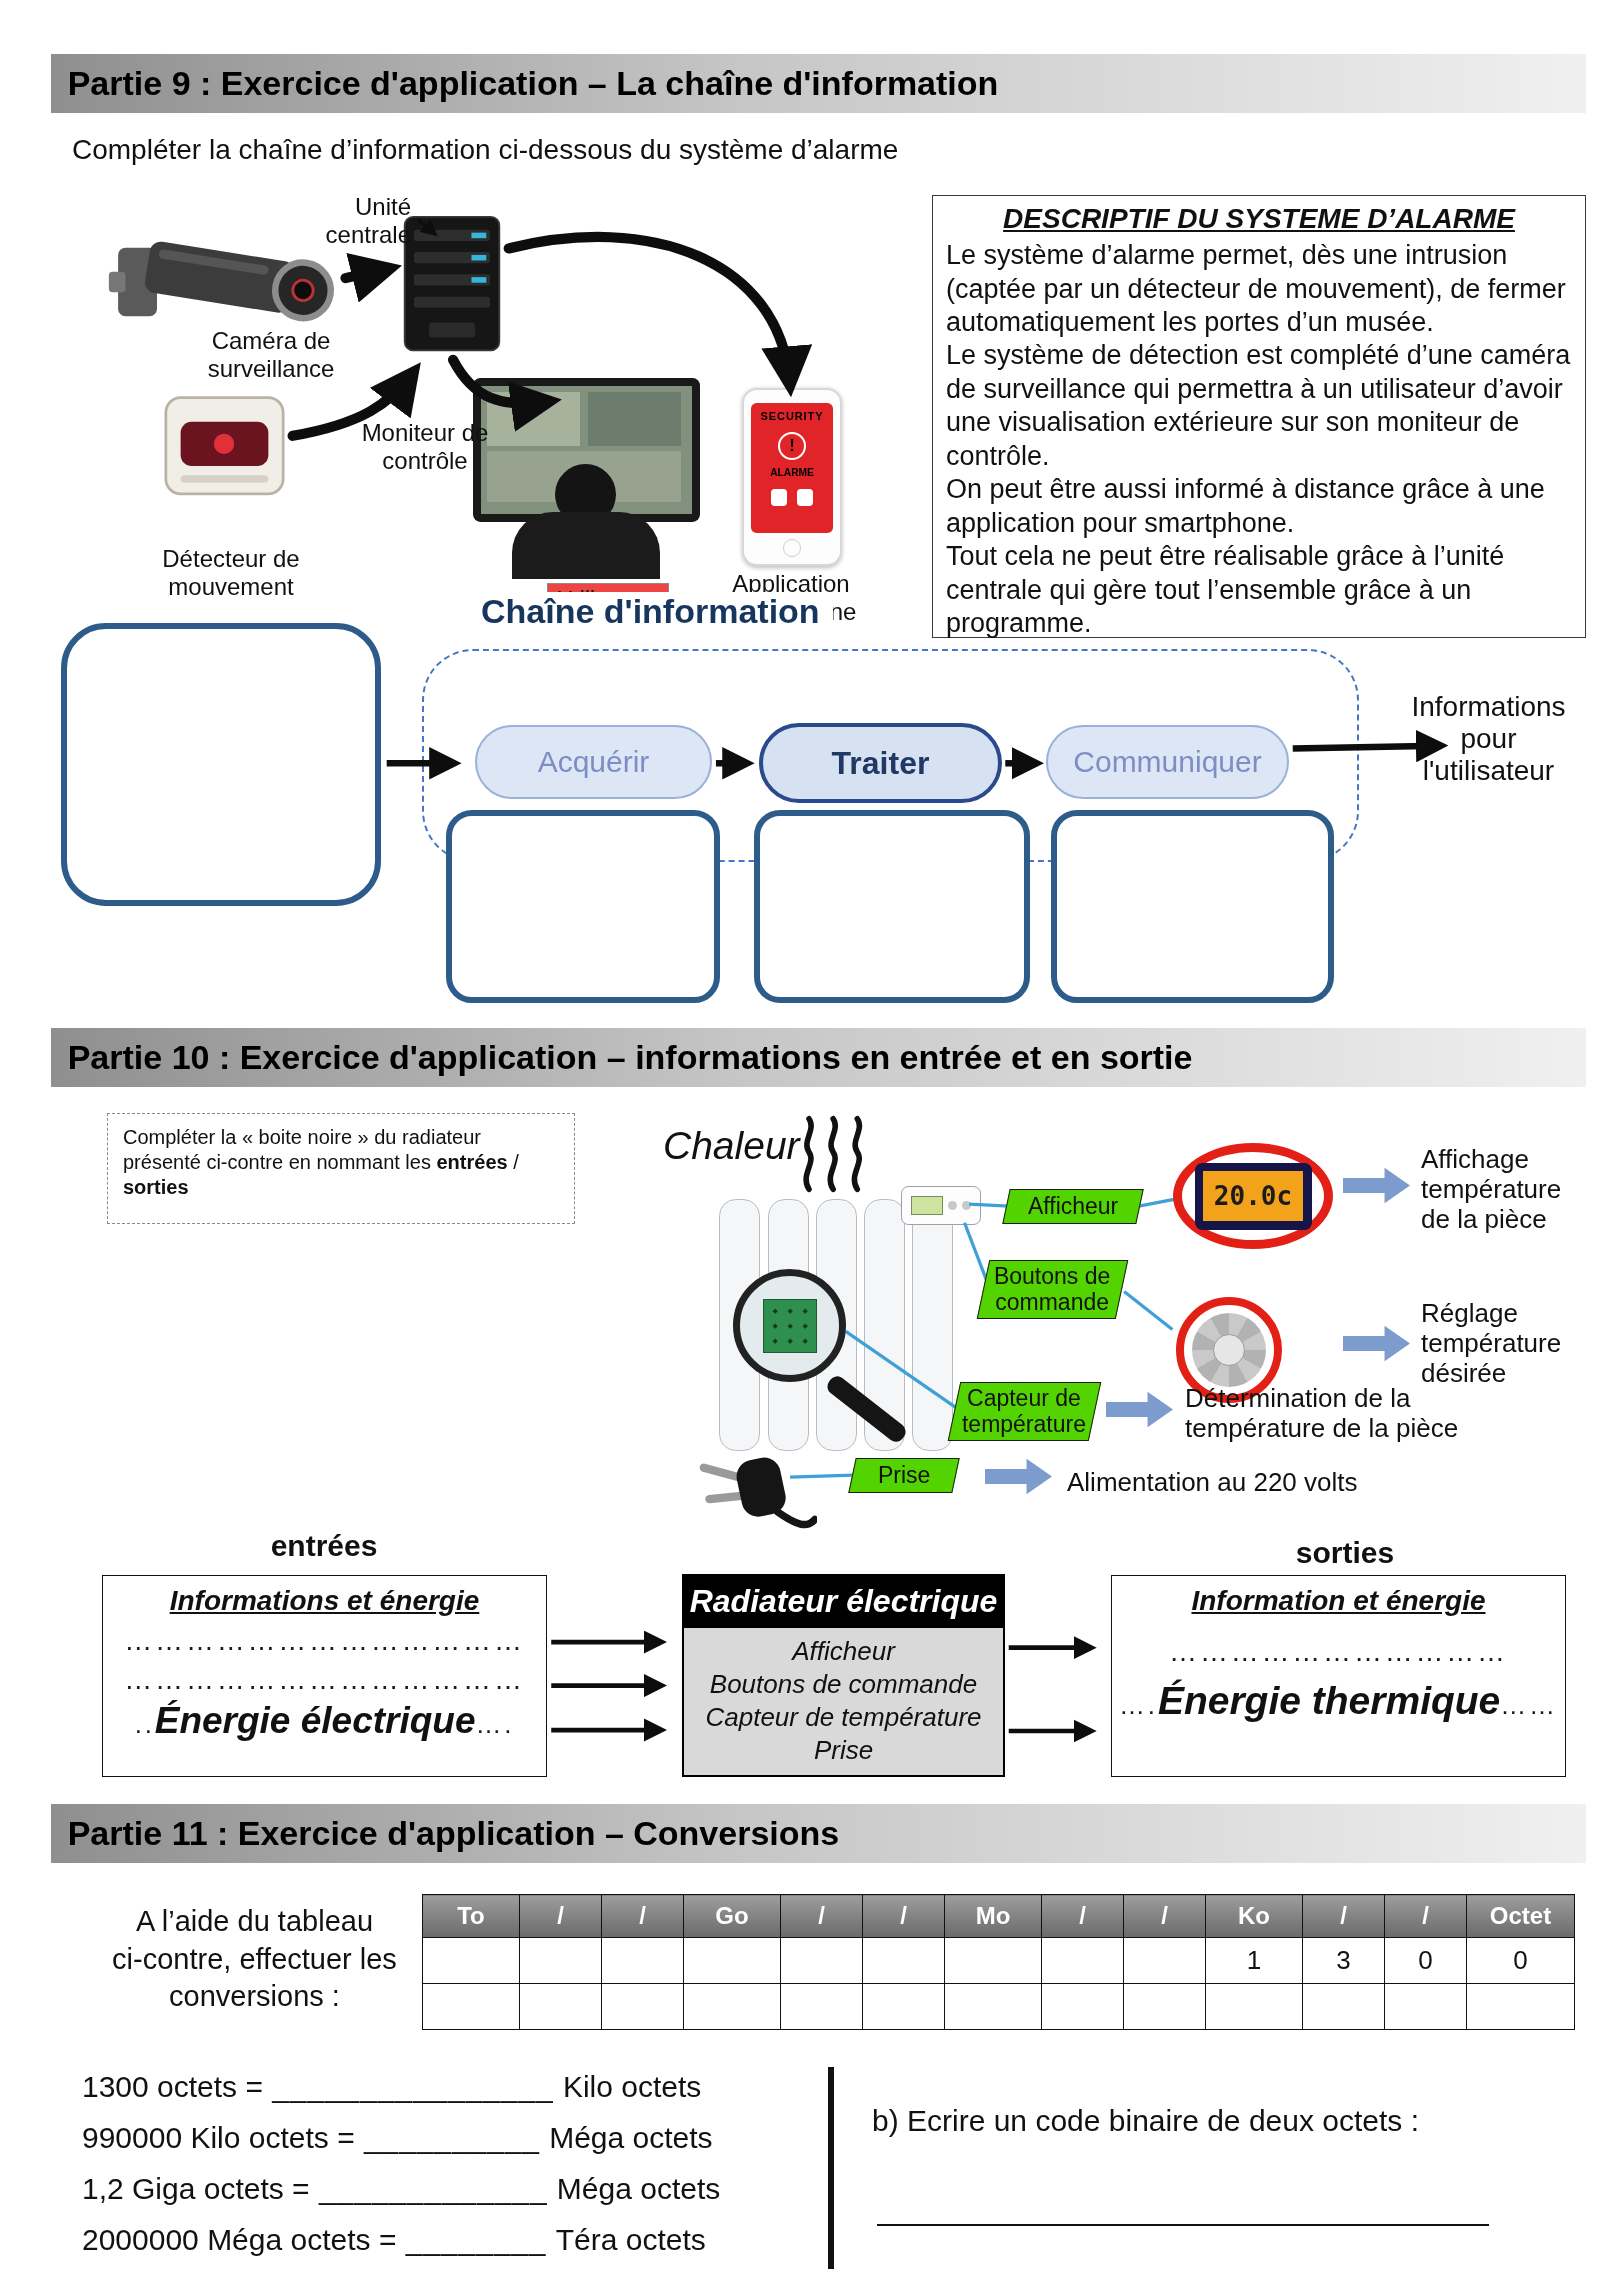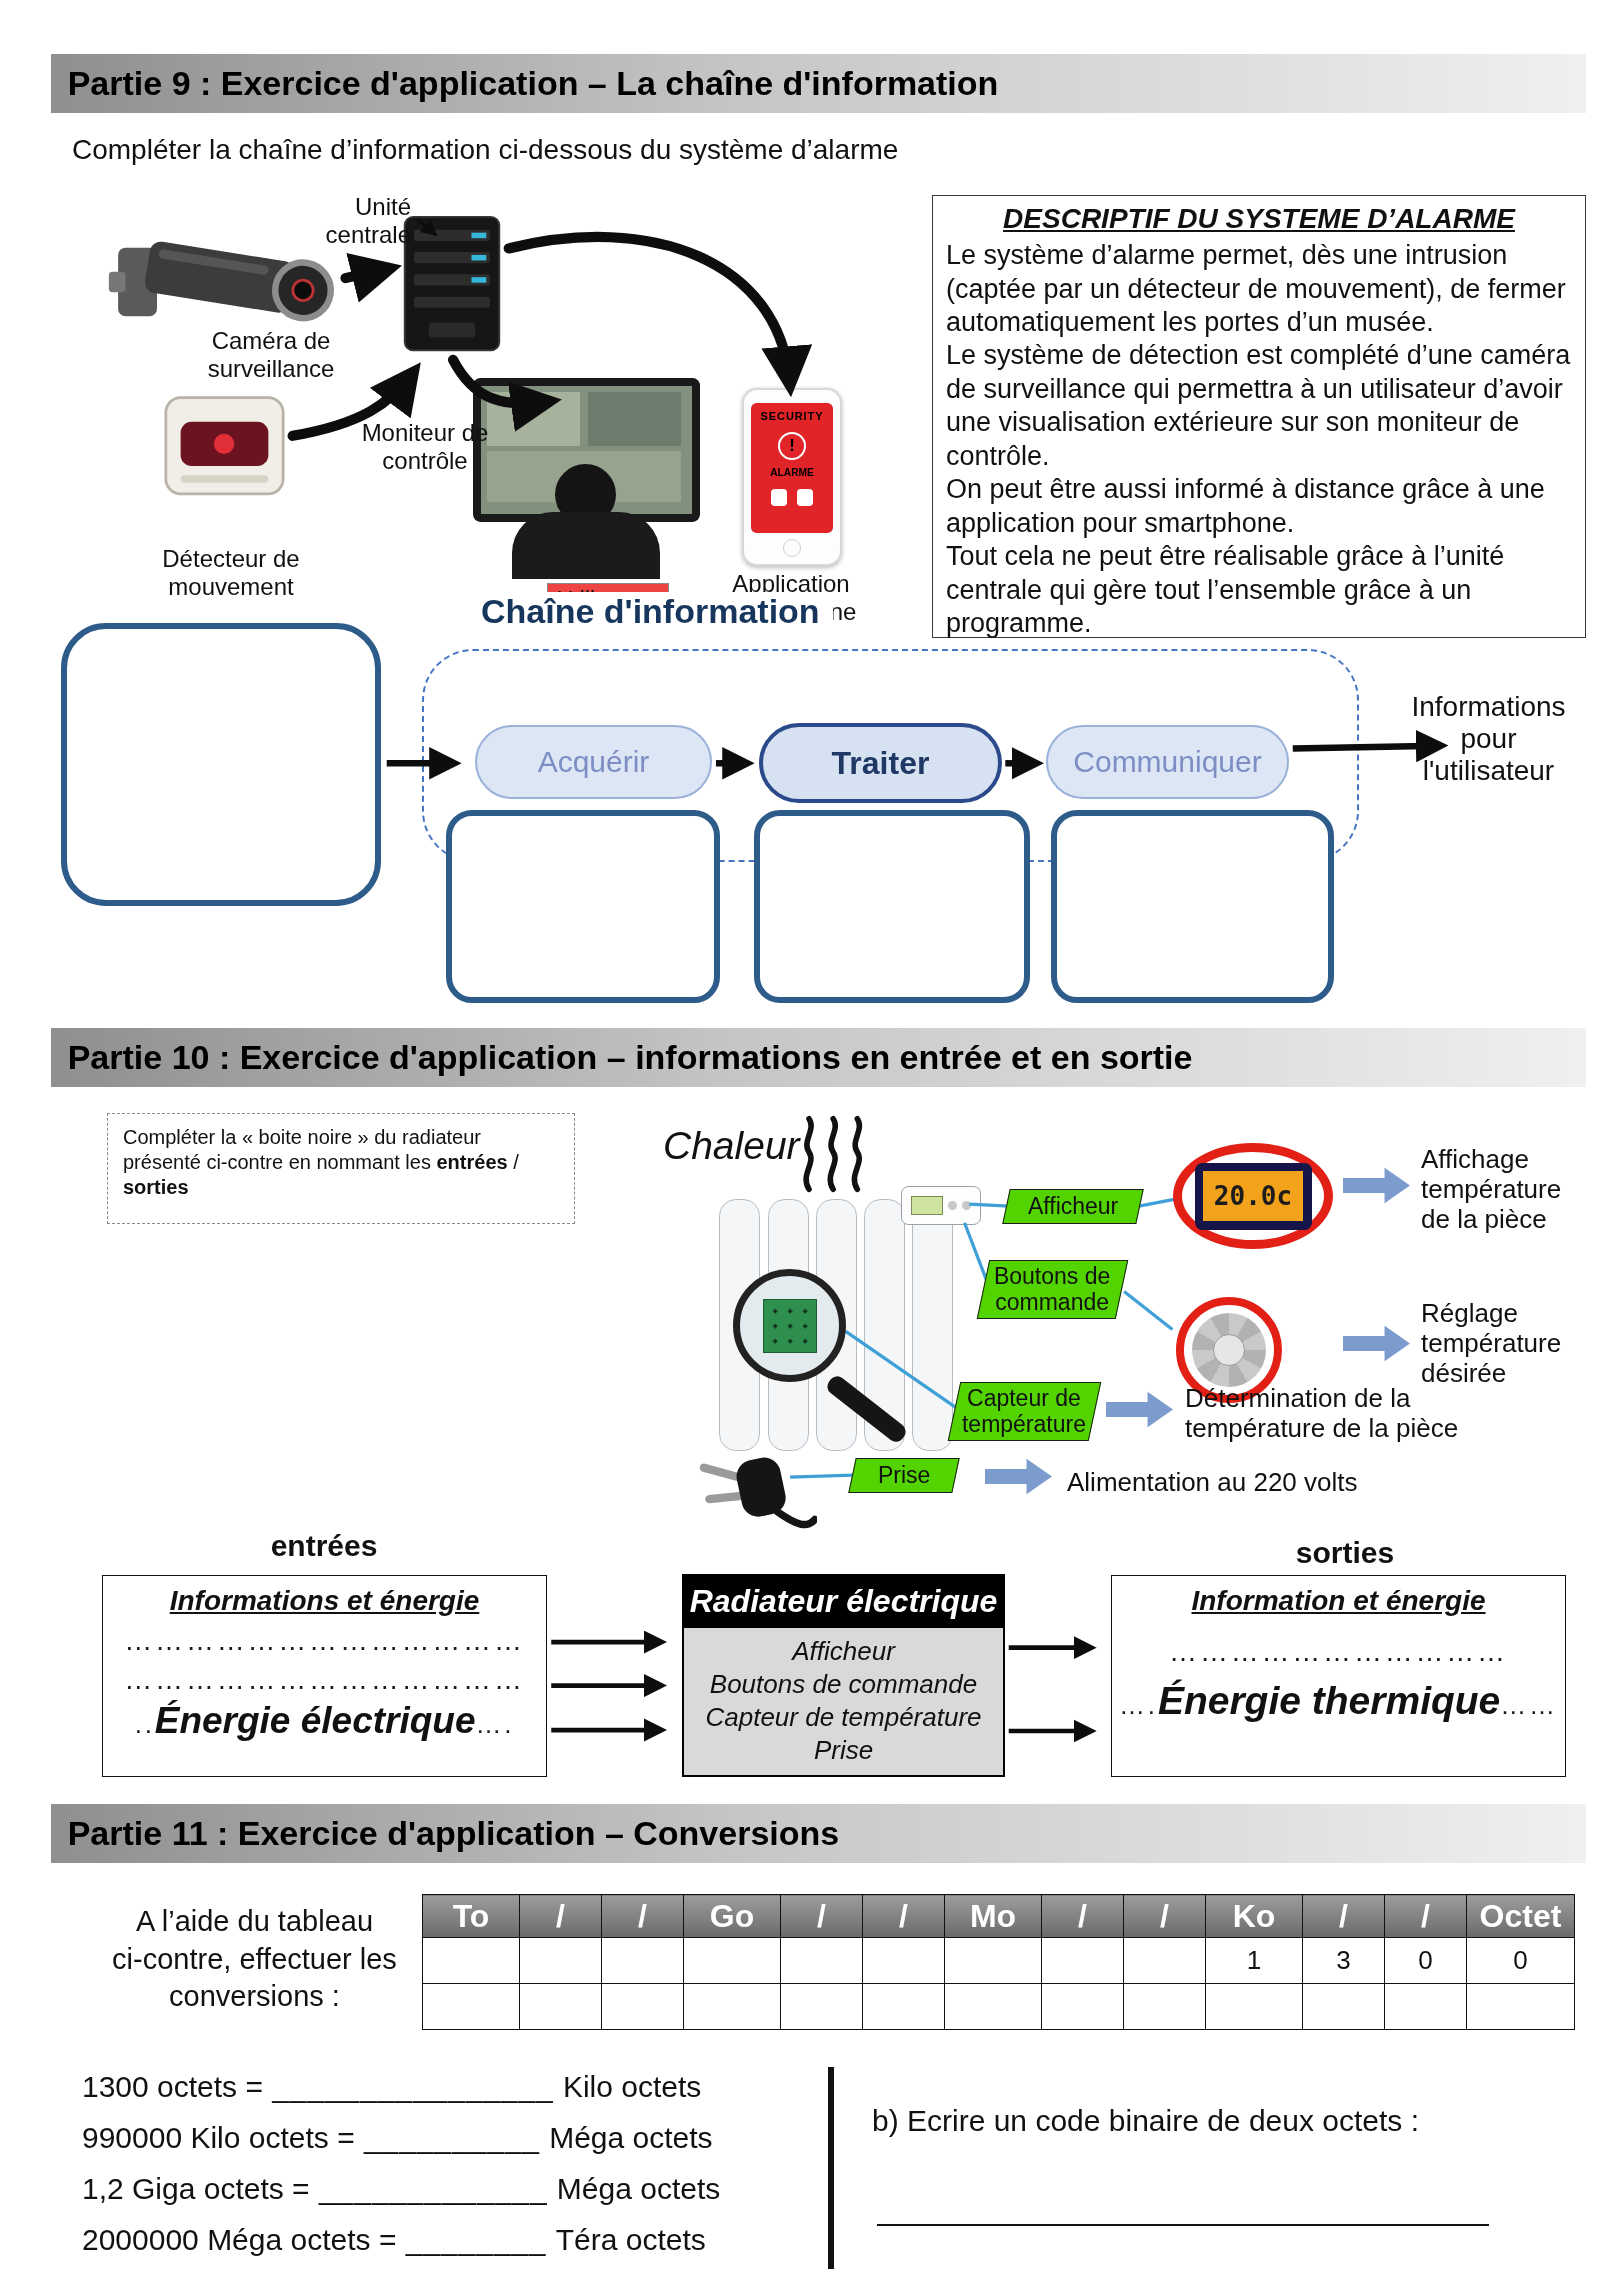--- a/index.html
+++ b/index.html
@@ -17,21 +17,21 @@
   .bluebox { border:6.5px solid #2e5c8a; border-radius:26px; background:#fff; }
   .greenlabel { background:#53d400; border:1.9px solid #1c1c1c; transform:skewX(-12deg);
                 display:flex; align-items:center; justify-content:center; }
   .greenlabel > span { transform:skewX(12deg); font-size:23px; line-height:1.12; text-align:center; white-space:pre-line; }
   .fatarrow { clip-path:polygon(0 30%,62% 30%,62% 2%,100% 50%,62% 98%,62% 70%,0 70%); background:#7d9cce; }
   .dots { letter-spacing:2.8px; color:#1a1a1a; }
   .iobox { border:1.9px solid #111; background:#fff; text-align:center; }
   .iotitle { font-weight:bold; font-style:italic; text-decoration:underline; font-size:28px; margin-top:9.3px; }
   table.conv { border-collapse:collapse; table-layout:fixed; width:1143px; }
   table.conv th, table.conv td { border:1.9px solid #111; text-align:center; }
-  table.conv th { background:linear-gradient(#9d9d9d,#6a6a6a); color:#fff; font-size:32px; font-weight:bold; height:43px; }
+  table.conv th { background:linear-gradient(#9d9d9d,#6a6a6a); color:#fff; font-size:24px; font-weight:bold; height:43px; }
   table.conv td { height:46px; font-size:26px; background:#fff; }
   .convline { font-size:30px; }
   .convline .blank { margin:0 9.3px; letter-spacing:0.9px; }
   .rbar { position:absolute; top:28px; width:41px; height:252px; background:#f5f6f7; border:1.9px solid #b6bcc2; border-radius:16.7px; }
 </style>
 </head>
 <body>
 
 <div class="page">
 

